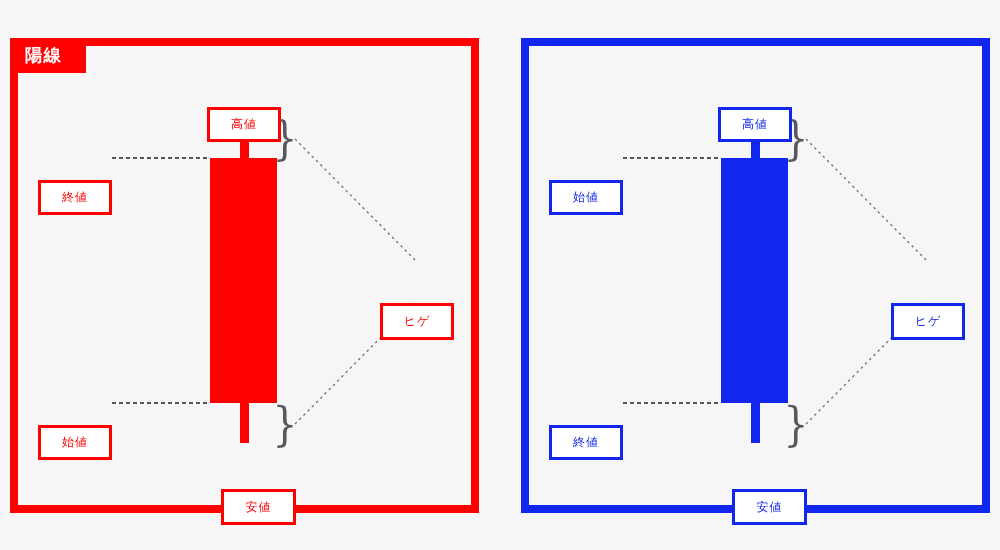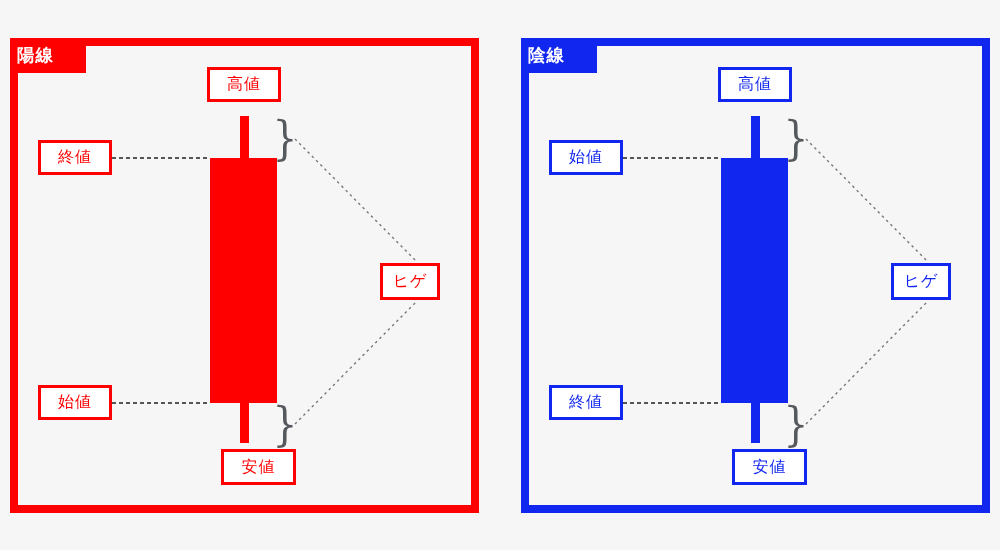--- a/index.html
+++ b/index.html
@@ -31,43 +31,44 @@
     position: absolute;
     left: -8px;
     top: -8px;
     width: 76px;
     height: 35px;
     background: var(--accent);
     color: #ffffff;
     font-size: 17.5px;
     font-weight: 600;
     line-height: 35px;
-    padding-left: 7px;
+    padding-left: 15px;
     box-sizing: border-box;
     letter-spacing: 1px;
     z-index: 3;
   }
   .label-box {
     position: absolute;
     box-sizing: border-box;
     background: #ffffff;
     border: 3px solid var(--accent);
     color: var(--accent);
-    font-size: 16px;
+    font-size: 12px;
     letter-spacing: 1px;
     display: flex;
     align-items: center;
     justify-content: center;
     z-index: 2;
+    margin-top: 40px;
   }
   .lb-top        { left: 189px; top: 21px;  width: 74px; height: 35px; }
   .lb-upper-left { left: 20px;  top: 94px;  width: 74px; height: 35px; }
   .lb-lower-left { left: 20px;  top: 339px; width: 74px; height: 35px; }
   .lb-bottom     { left: 203px; top: 403px; width: 75px; height: 36px; }
-  .lb-wick       { left: 362px; top: 217px; width: 60px; height: 37px; }
+  .lb-wick       { left: 362px; top: 217px; width: 74px; height: 37px; }
   .candle-part {
     position: absolute;
     background: var(--accent);
     z-index: 1;
   }
   .wick-upper { left: 222px; top: 70px;  width: 9px;  height: 42px; }
   .body-rect  { left: 192px; top: 112px; width: 67px; height: 245px; }
   .wick-lower { left: 222px; top: 357px; width: 9px;  height: 40px; }
   .brace {
     position: absolute;
@@ -117,21 +118,20 @@
     <div class="brace brace-lower" style="color: rgb(85, 88, 92);">}</div>
 
     <div class="label-box lb-top" style="background: rgb(255, 255, 255);">高値</div>
     <div class="label-box lb-upper-left" style="background: rgb(255, 255, 255);">終値</div>
     <div class="label-box lb-lower-left" style="background: rgb(255, 255, 255);">始値</div>
     <div class="label-box lb-bottom" style="background: rgb(255, 255, 255);">安値</div>
     <div class="label-box lb-wick" style="background: rgb(255, 255, 255);">ヒゲ</div>
   </div>
 
   <div class="panel panel-blue" style="--accent: #1126ee;">
-    <div class="tab">陰線</div>
 
     <svg class="connectors" width="453" height="459" viewBox="0 0 453 459">
       <line class="dash-dark" x1="94" y1="112" x2="192" y2="112" style="stroke: rgb(34, 34, 34);"></line>
       <line class="dash-dark" x1="94" y1="357" x2="192" y2="357" style="stroke: rgb(34, 34, 34);"></line>
       <line class="dash-light" x1="277" y1="93" x2="399" y2="216" style="stroke: rgb(119, 119, 119);"></line>
       <line class="dash-light" x1="277" y1="378" x2="399" y2="255" style="stroke: rgb(119, 119, 119);"></line>
     </svg>
 
     <div class="candle-part wick-upper"></div>
     <div class="candle-part body-rect"></div>

